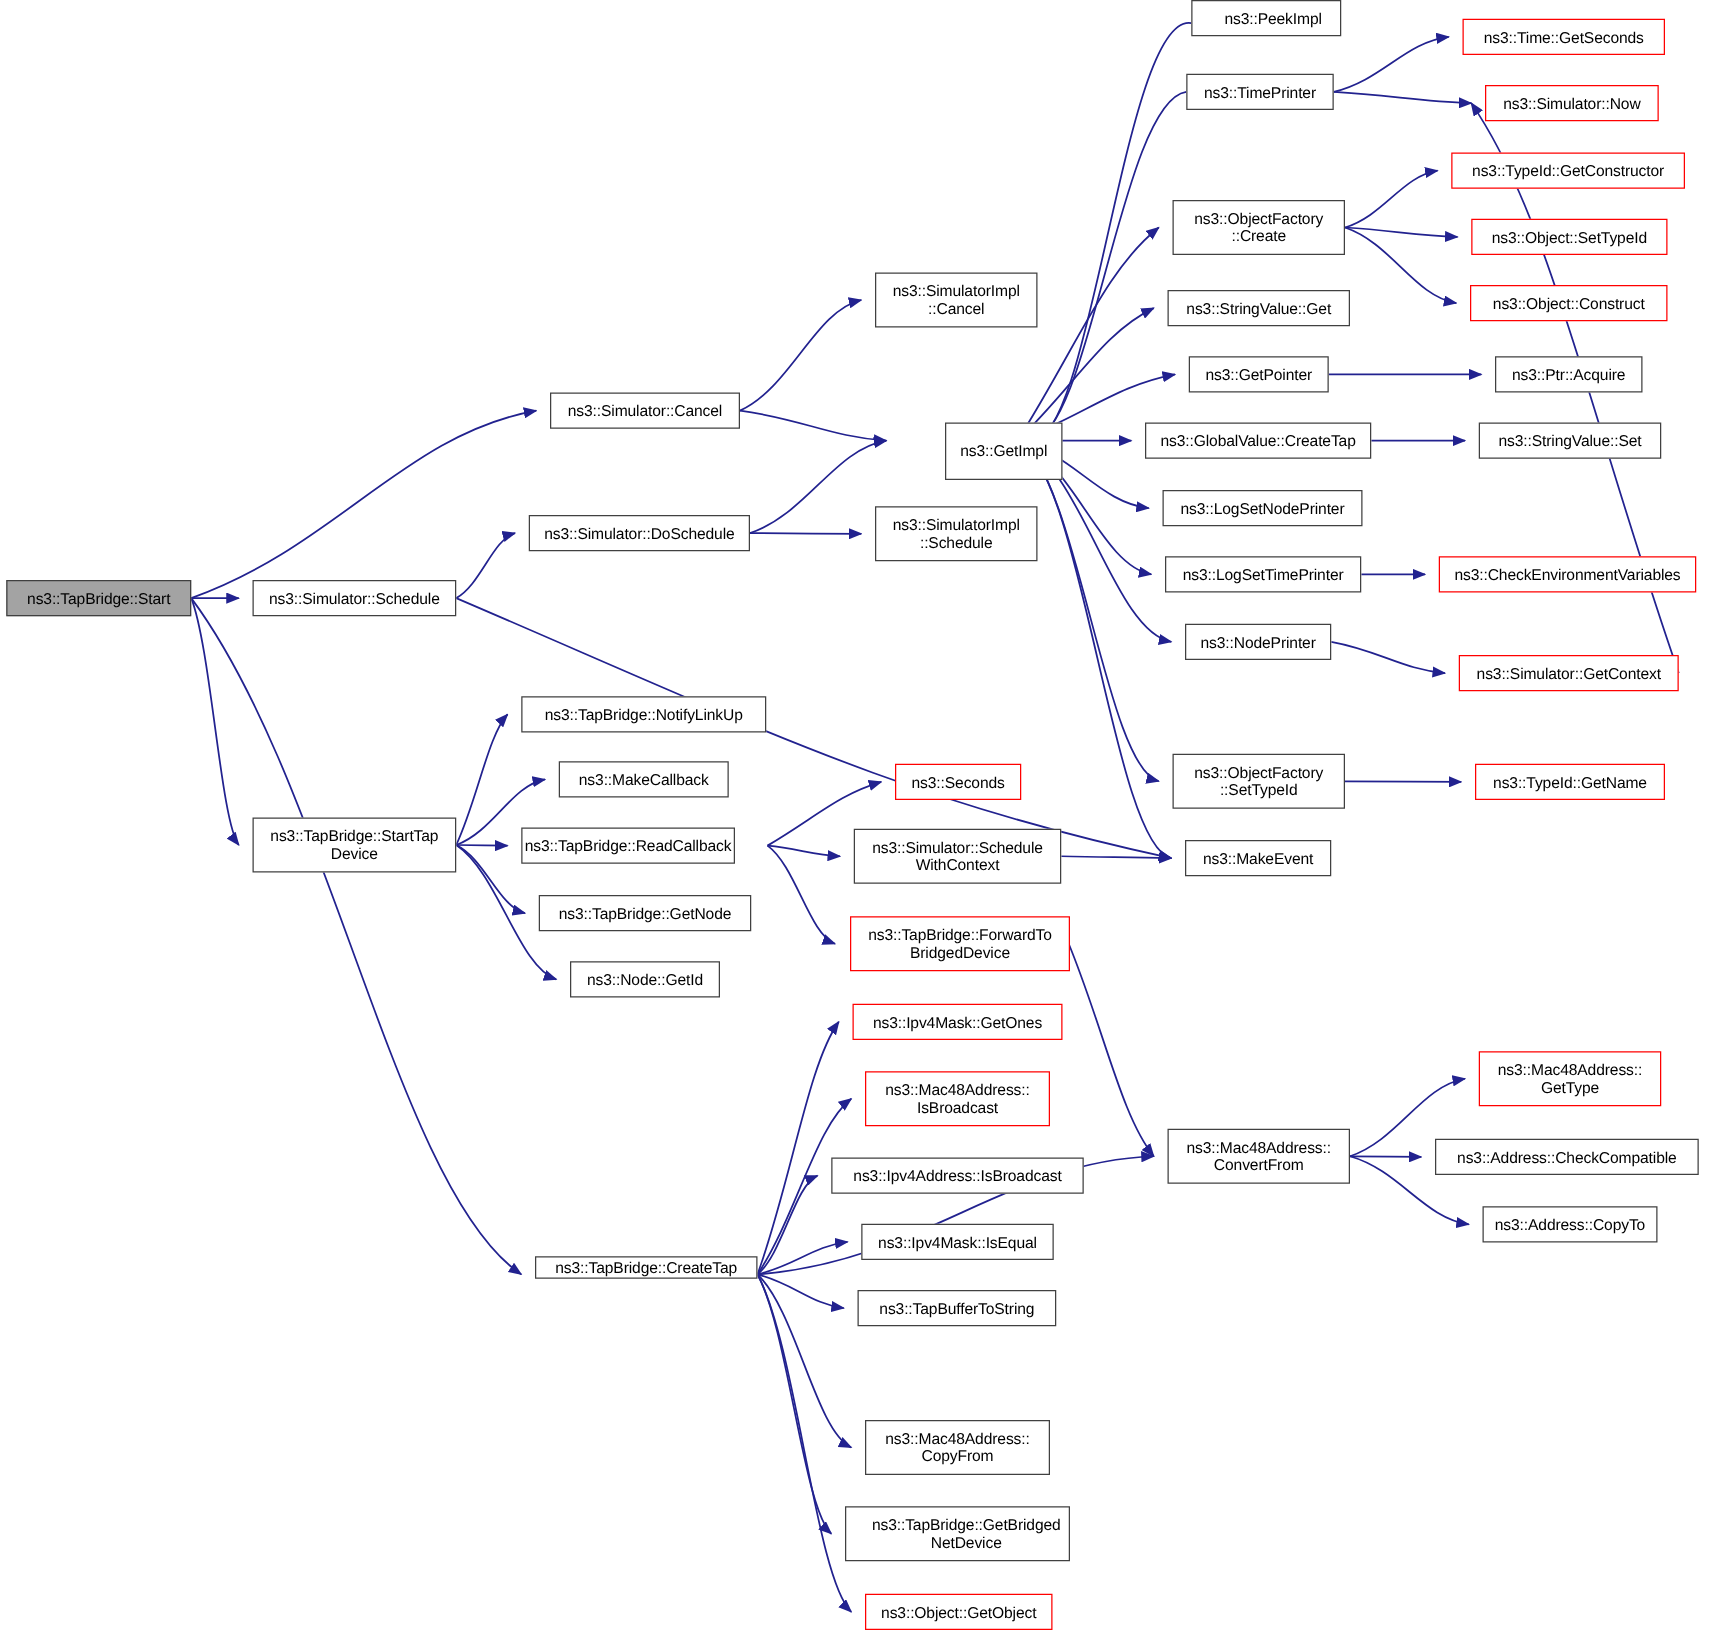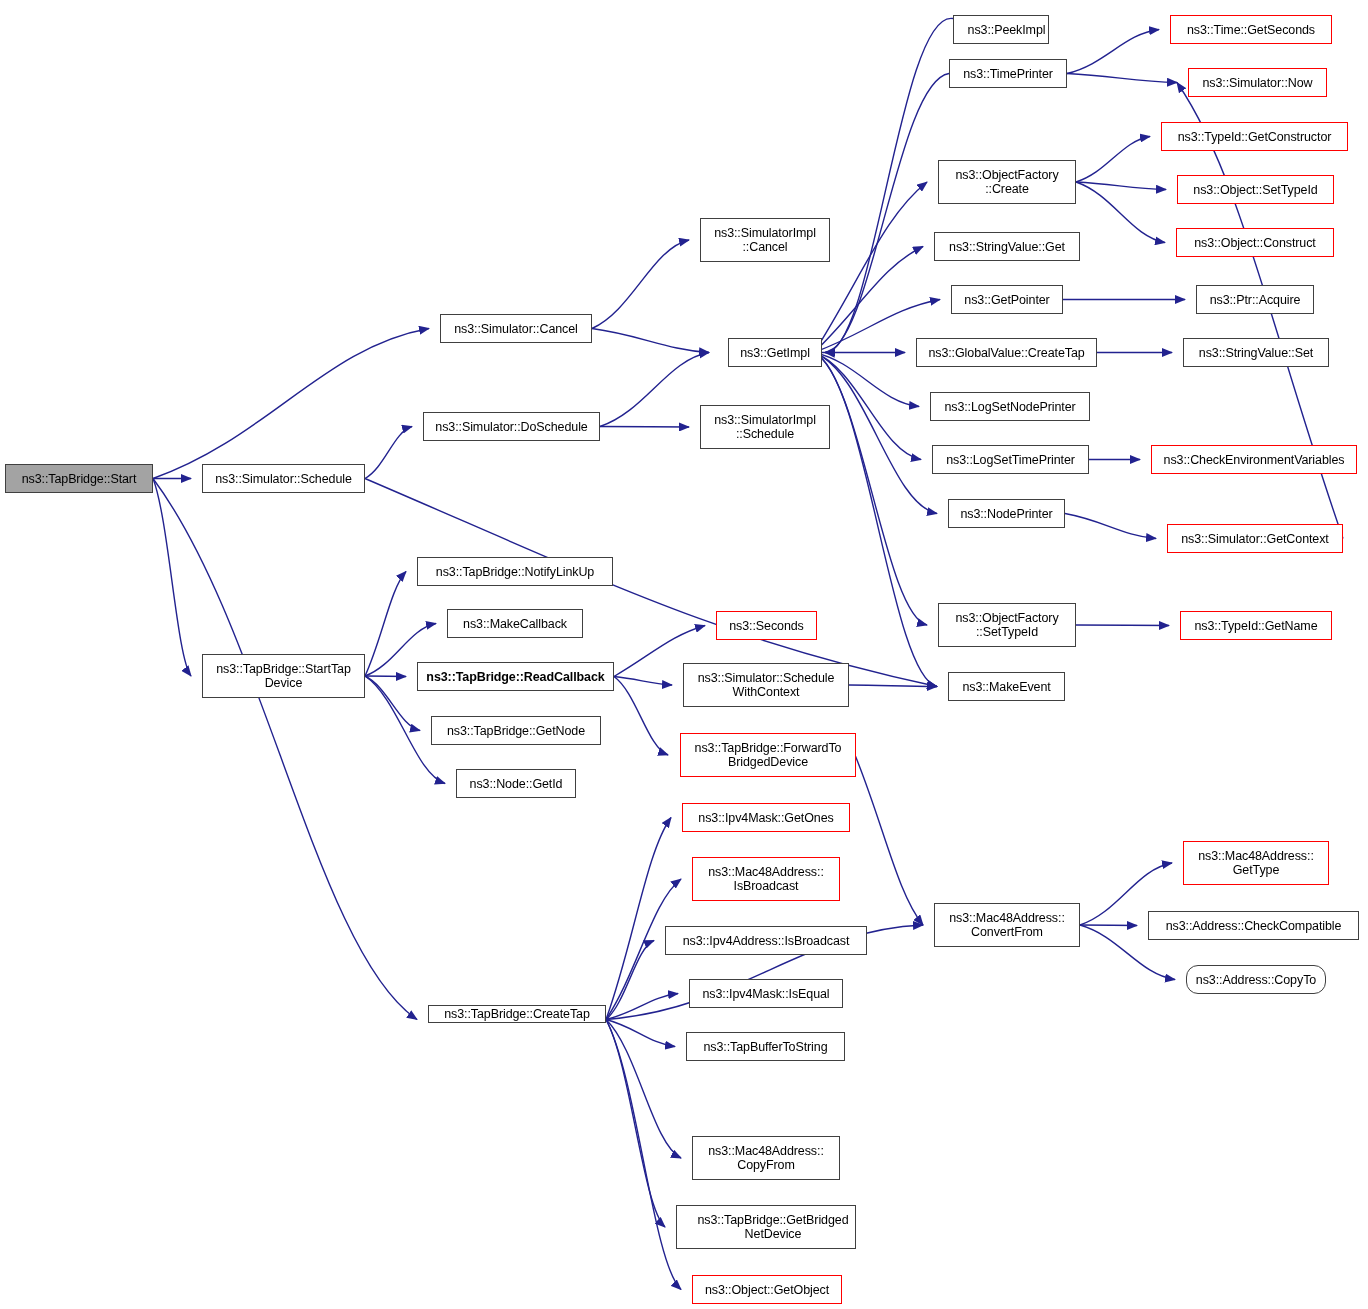--- a/index.html
+++ b/index.html
@@ -94,22 +94,22 @@
   </svg>
   <div id="node-layer">
       <div class="node cur" style="left: 5px; top: 464px; width: 148px; height: 29px;">ns3::TapBridge::Start</div>
       <div class="node" style="left: 202px; top: 464px; width: 163px; height: 29px;">ns3::Simulator::Schedule</div>
       <div class="node" style="left: 440px; top: 314px; width: 152px; height: 29px;">ns3::Simulator::Cancel</div>
       <div class="node" style="left: 423px; top: 412px; width: 177px; height: 29px;">ns3::Simulator::DoSchedule</div>
       <div class="node" style="left: 700px; top: 218px; width: 130px; height: 44px;">ns3::SimulatorImpl
 ::Cancel</div>
       <div class="node" style="left: 700px; top: 405px; width: 130px; height: 44px;">ns3::SimulatorImpl
 ::Schedule</div>
-      <div class="node" style="left: 728px; top: 338px; width: 94px; height: 29px;">ns3::GetImpl</div>
-      <div class="node" style="left: 953px; top: 15px; width: 96px; height: 29px; padding-left: 14px;">ns3::PeekImpl</div>
+      <div class="node" style="left: 756px; top: 338px; width: 94px; height: 46px;">ns3::GetImpl</div>
+      <div class="node" style="left: 953px; top: 0; width: 120px; height: 29px; padding-left: 14px;">ns3::PeekImpl</div>
       <div class="node" style="left: 949px; top: 59px; width: 118px; height: 29px;">ns3::TimePrinter</div>
       <div class="node" style="left: 938px; top: 160px; width: 138px; height: 44px;">ns3::ObjectFactory
 ::Create</div>
       <div class="node" style="left: 934px; top: 232px; width: 146px; height: 29px;">ns3::StringValue::Get</div>
       <div class="node" style="left: 951px; top: 285px; width: 112px; height: 29px;">ns3::GetPointer</div>
       <div class="node" style="left: 916px; top: 338px; width: 181px; height: 29px;">ns3::GlobalValue::CreateTap</div>
       <div class="node" style="left: 930px; top: 392px; width: 160px; height: 29px;">ns3::LogSetNodePrinter</div>
       <div class="node" style="left: 932px; top: 445px; width: 157px; height: 29px;">ns3::LogSetTimePrinter</div>
       <div class="node" style="left: 948px; top: 499px; width: 117px; height: 29px;">ns3::NodePrinter</div>
       <div class="node" style="left: 938px; top: 603px; width: 138px; height: 44px;">ns3::ObjectFactory
@@ -122,21 +122,21 @@
       <div class="node red" style="left: 1176px; top: 228px; width: 158px; height: 29px;">ns3::Object::Construct</div>
       <div class="node" style="left: 1196px; top: 285px; width: 118px; height: 29px;">ns3::Ptr::Acquire</div>
       <div class="node" style="left: 1183px; top: 338px; width: 146px; height: 29px;">ns3::StringValue::Set</div>
       <div class="node red" style="left: 1151px; top: 445px; width: 206px; height: 29px;">ns3::CheckEnvironmentVariables</div>
       <div class="node red" style="left: 1167px; top: 524px; width: 176px; height: 29px;">ns3::Simulator::GetContext</div>
       <div class="node red" style="left: 1180px; top: 611px; width: 152px; height: 29px;">ns3::TypeId::GetName</div>
       <div class="node" style="left: 202px; top: 654px; width: 163px; height: 44px;">ns3::TapBridge::StartTap
 Device</div>
       <div class="node" style="left: 417px; top: 557px; width: 196px; height: 29px;">ns3::TapBridge::NotifyLinkUp</div>
       <div class="node" style="left: 447px; top: 609px; width: 136px; height: 29px;">ns3::MakeCallback</div>
-      <div class="node" style="left: 417px; top: 662px; width: 197px; height: 29px; font-weight: bold;">ns3::TapBridge::ReadCallback</div>
+      <div class="node" style="left: 417px; top: 662px; width: 171px; height: 29px;">ns3::TapBridge::ReadCallback</div>
       <div class="node" style="left: 431px; top: 716px; width: 170px; height: 29px;">ns3::TapBridge::GetNode</div>
       <div class="node" style="left: 456px; top: 769px; width: 120px; height: 29px;">ns3::Node::GetId</div>
       <div class="node red" style="left: 716px; top: 611px; width: 101px; height: 29px;">ns3::Seconds</div>
       <div class="node" style="left: 683px; top: 663px; width: 166px; height: 44px;">ns3::Simulator::Schedule
 WithContext</div>
       <div class="node red" style="left: 680px; top: 733px; width: 176px; height: 44px;">ns3::TapBridge::ForwardTo
 BridgedDevice</div>
       <div class="node" style="left: 428px; top: 1005px; width: 178px; height: 18px;">ns3::TapBridge::CreateTap</div>
       <div class="node red" style="left: 682px; top: 803px; width: 168px; height: 29px;">ns3::Ipv4Mask::GetOnes</div>
       <div class="node red" style="left: 692px; top: 857px; width: 148px; height: 44px;">ns3::Mac48Address::
@@ -147,15 +147,15 @@
       <div class="node" style="left: 692px; top: 1136px; width: 148px; height: 44px;">ns3::Mac48Address::
 CopyFrom</div>
       <div class="node" style="left: 676px; top: 1205px; width: 180px; height: 44px; padding-left: 17px;">ns3::TapBridge::GetBridged
 NetDevice</div>
       <div class="node red" style="left: 692px; top: 1275px; width: 150px; height: 29px;">ns3::Object::GetObject</div>
       <div class="node" style="left: 934px; top: 903px; width: 146px; height: 44px;">ns3::Mac48Address::
 ConvertFrom</div>
       <div class="node red" style="left: 1183px; top: 841px; width: 146px; height: 44px;">ns3::Mac48Address::
 GetType</div>
       <div class="node" style="left: 1148px; top: 911px; width: 211px; height: 29px;">ns3::Address::CheckCompatible</div>
-      <div class="node" style="left: 1186px; top: 965px; width: 140px; height: 29px; border-radius: 12px;">ns3::Address::CopyTo</div>
+      <div class="node" style="left: 1186px; top: 965px; width: 140px; height: 29px;">ns3::Address::CopyTo</div>
     </div>
 </div>
 
 </body></html>

